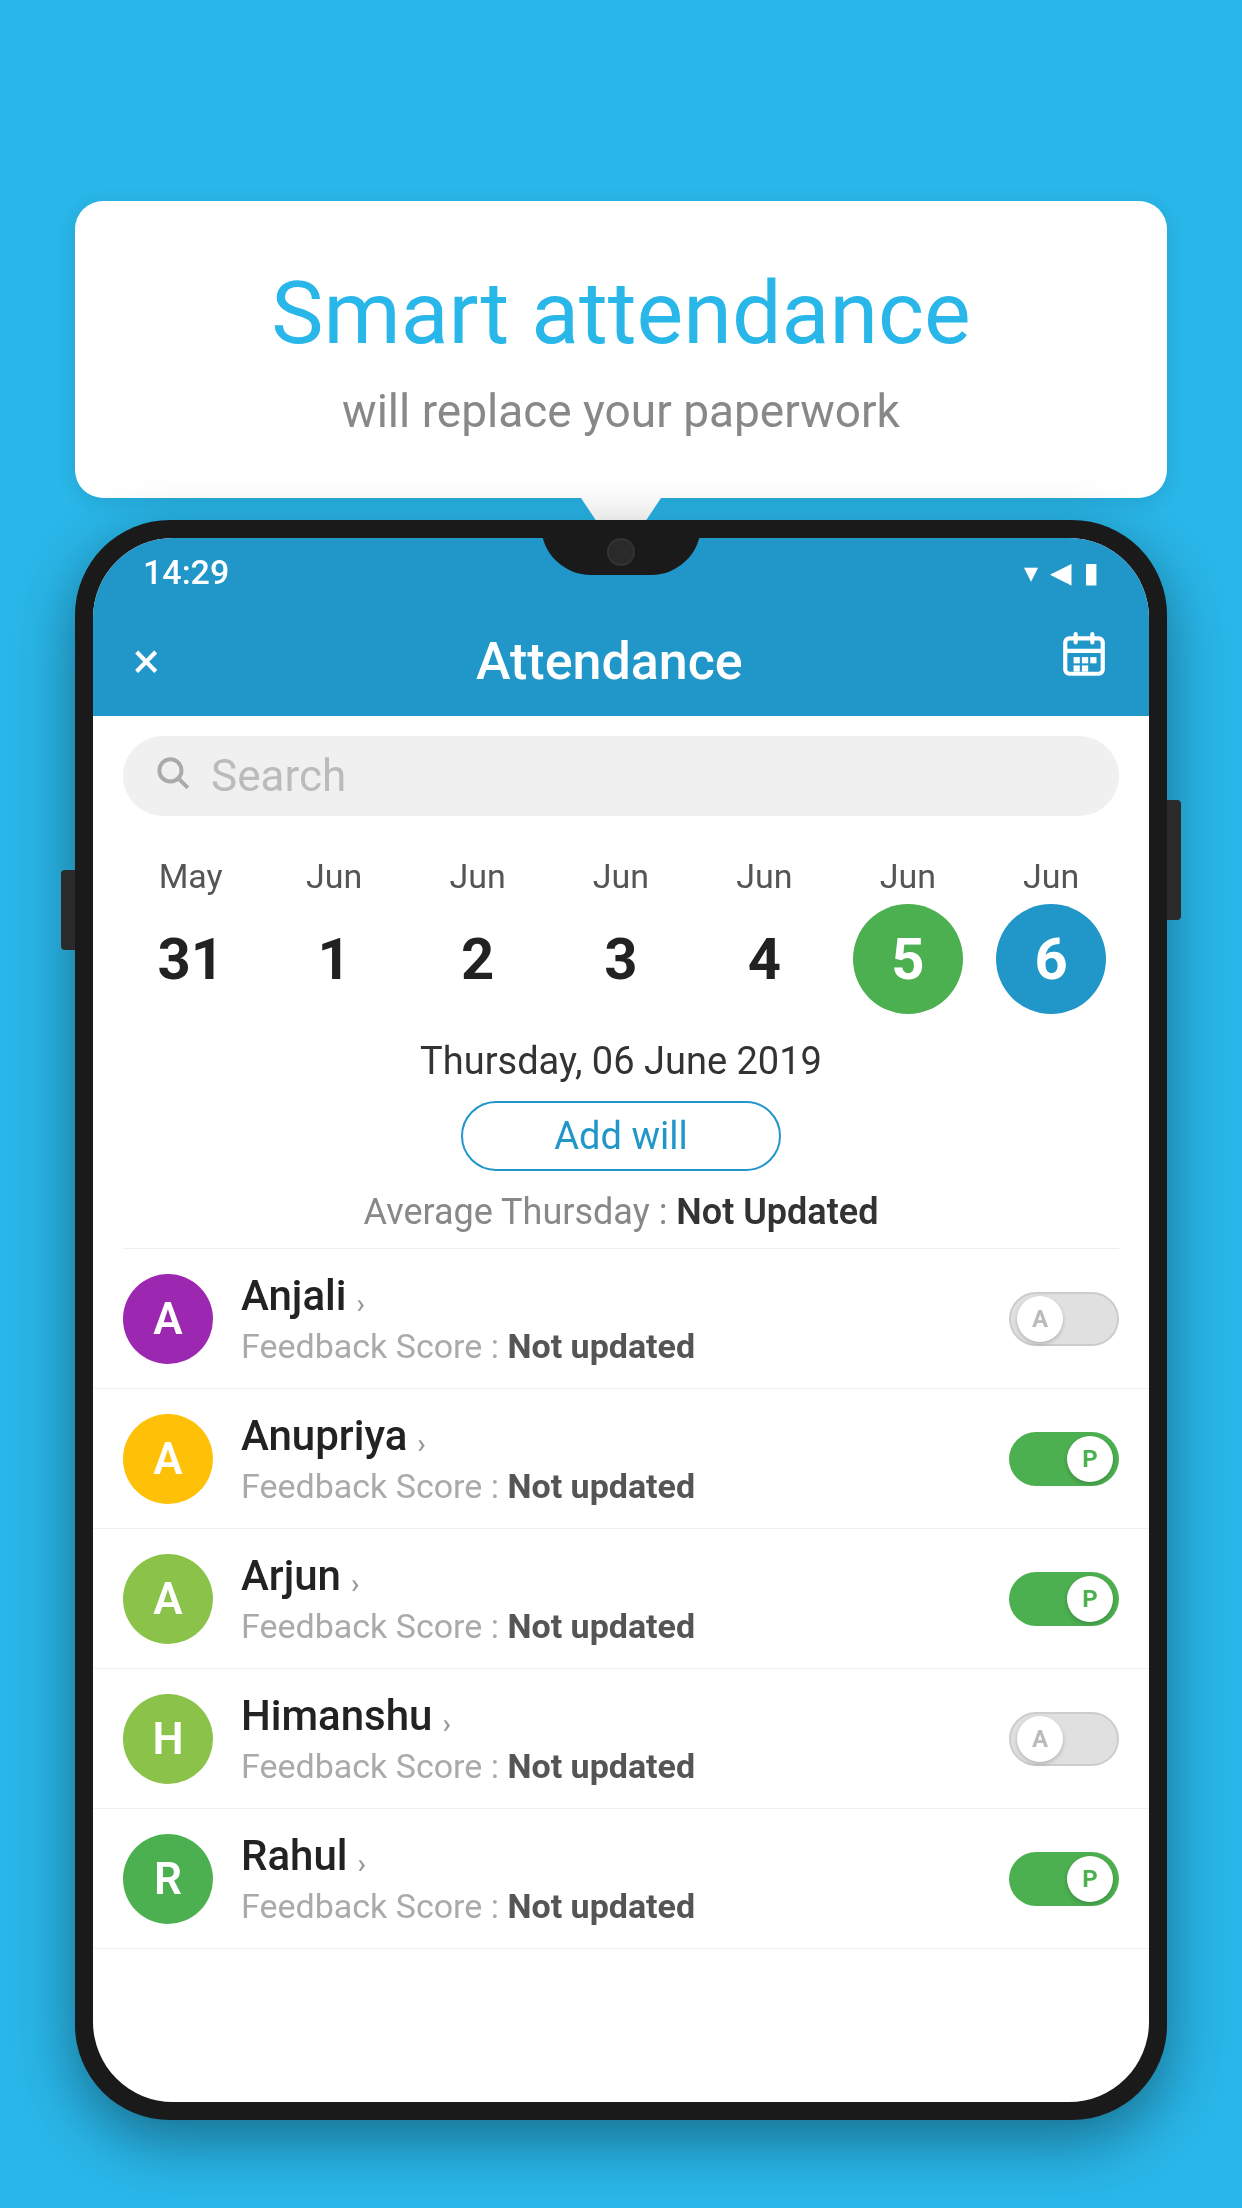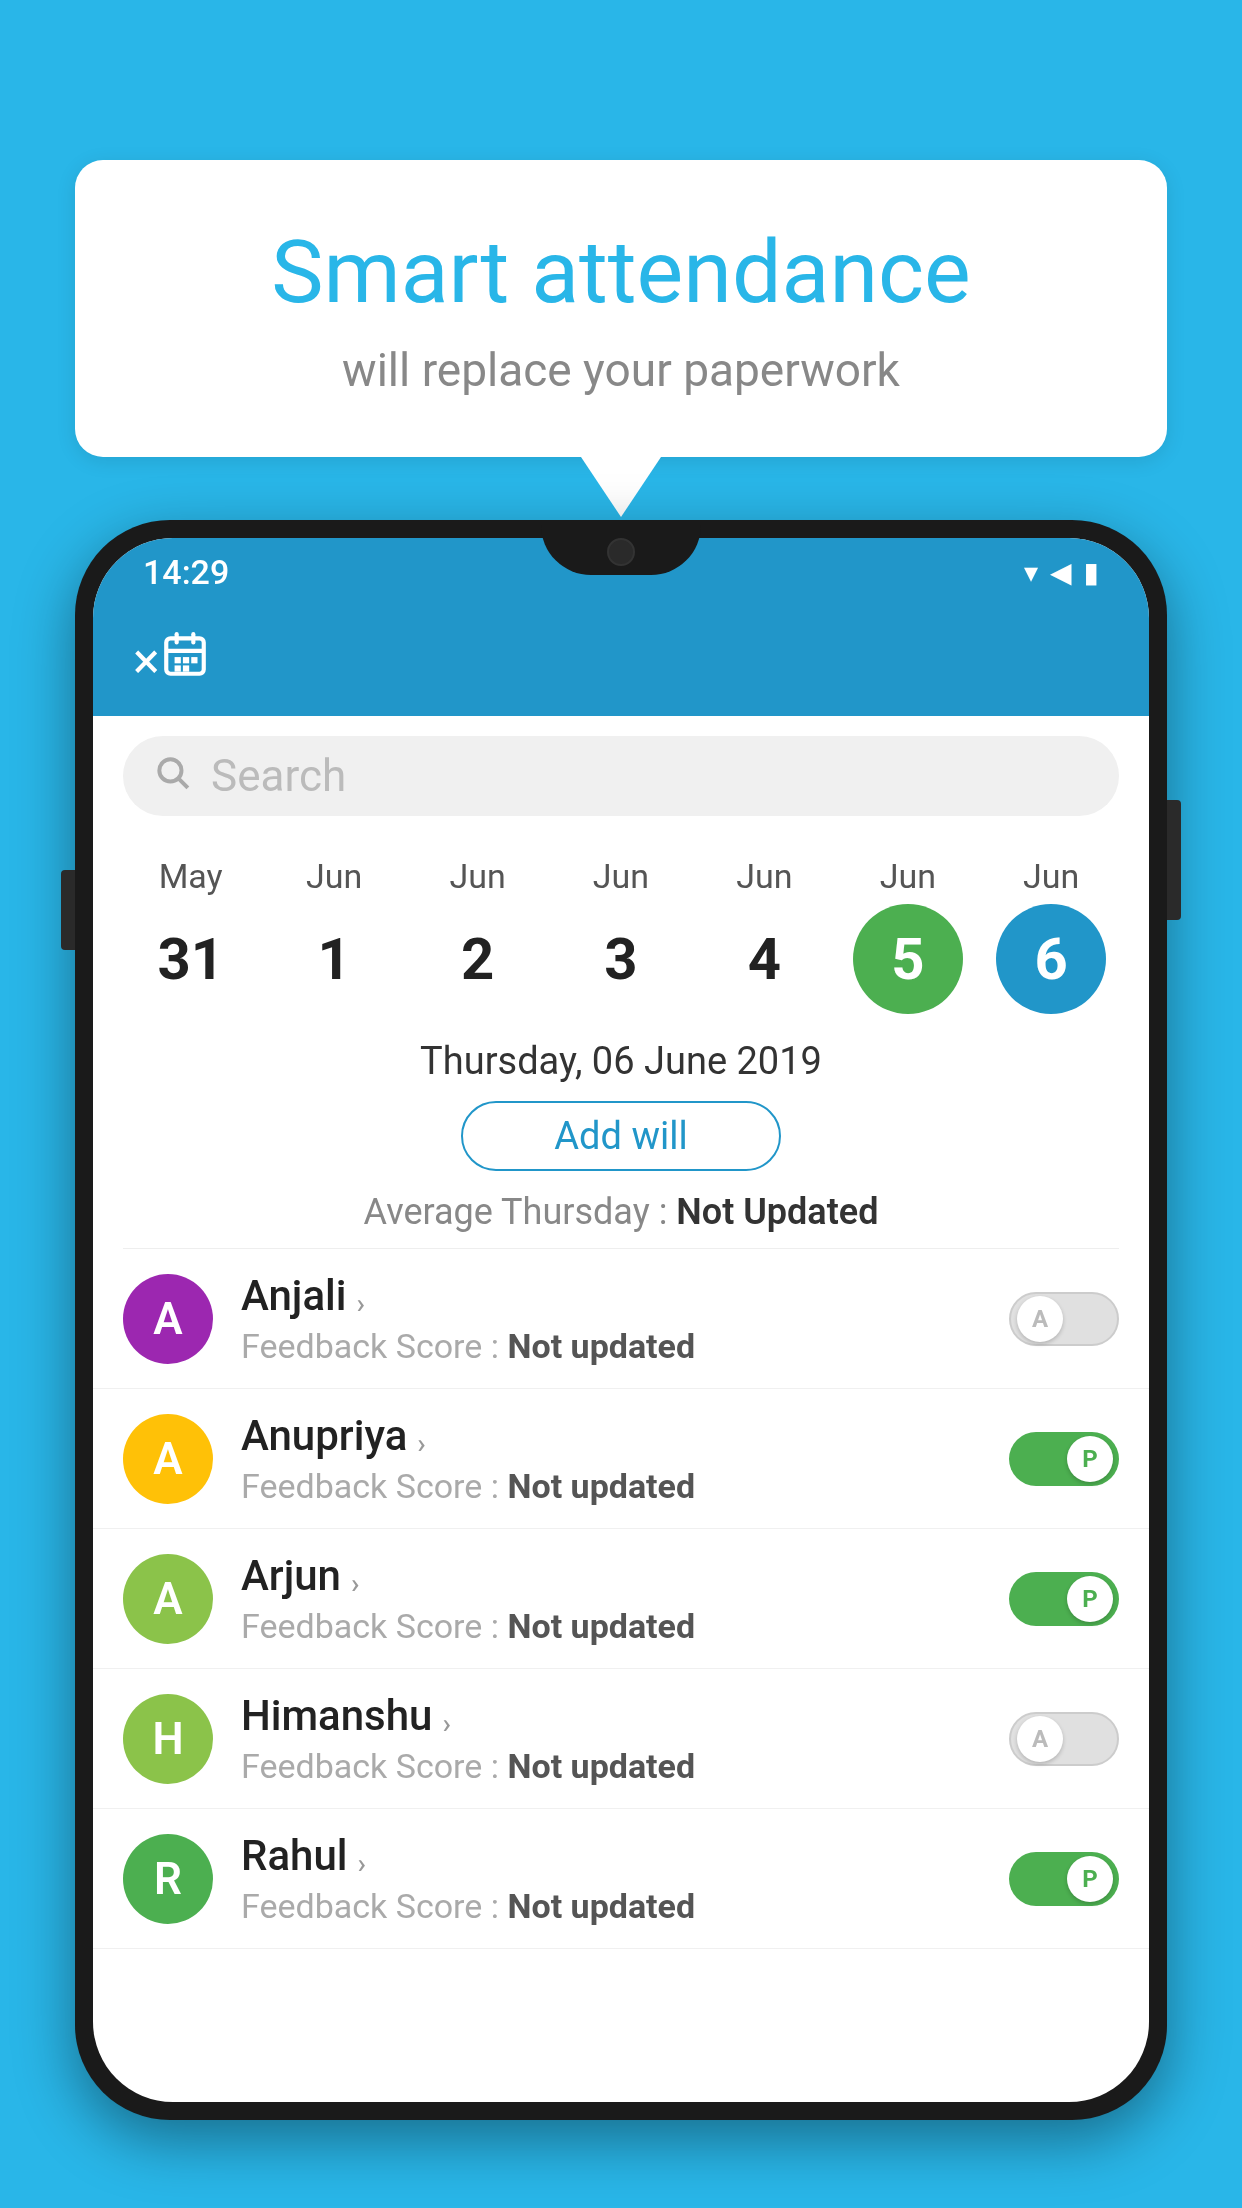--- a/index.html
+++ b/index.html
@@ -24,20 +24,21 @@
       align-items: center;
     }
 
     .speech-bubble {
       background: white;
       border-radius: 28px;
       padding: 60px 80px;
       text-align: center;
       box-shadow: 0 4px 20px rgba(0,0,0,0.1);
       width: 100%;
+      margin-top: 41px;
     }
 
     .speech-bubble-title {
       font-size: 88px;
       color: #29b6e8;
       font-weight: 400;
       margin-bottom: 20px;
     }
 
     .speech-bubble-subtitle {
@@ -413,20 +414,21 @@
             <span class="status-icon">▾</span>
 
             <span class="status-icon">◀</span>
 
             <span class="status-icon">▮</span>
           </div>
         </div>
 
         <div class="app-bar">
           <span class="app-bar-icon">×</span>
+          <span class="app-bar-title">Attendance</span>
 
           <span class="app-bar-icon">
             <svg width="50" height="50" viewBox="0 0 24 24" fill="white">
               <rect x="3" y="4" width="18" height="17" rx="2" ry="2" stroke="white" stroke-width="2" fill="none"></rect>
               <line x1="16" y1="2" x2="16" y2="6" stroke="white" stroke-width="2" stroke-linecap="round"></line>
               <line x1="8" y1="2" x2="8" y2="6" stroke="white" stroke-width="2" stroke-linecap="round"></line>
               <line x1="3" y1="10" x2="21" y2="10" stroke="white" stroke-width="2"></line>
               <rect x="7" y="13" width="3" height="3" fill="white"></rect>
               <rect x="11" y="13" width="3" height="3" fill="white"></rect>
               <rect x="15" y="13" width="3" height="3" fill="white"></rect>

